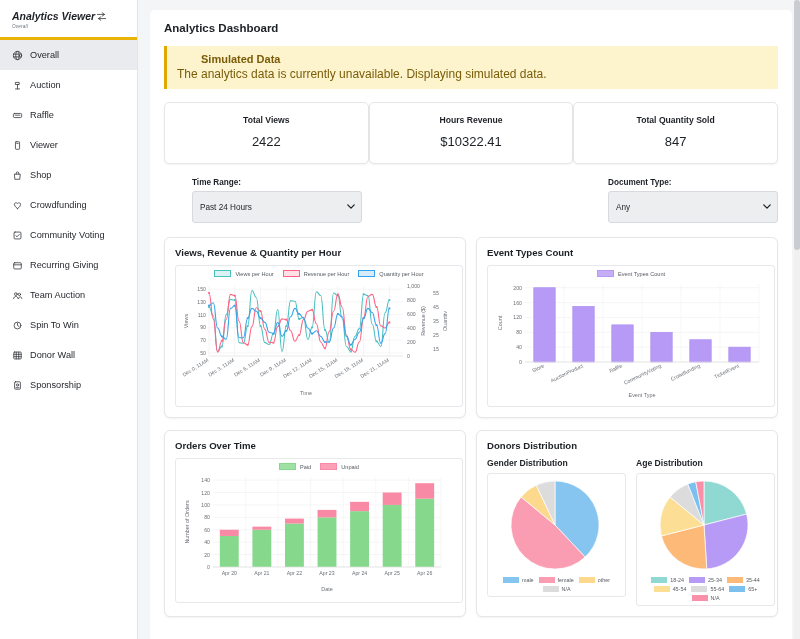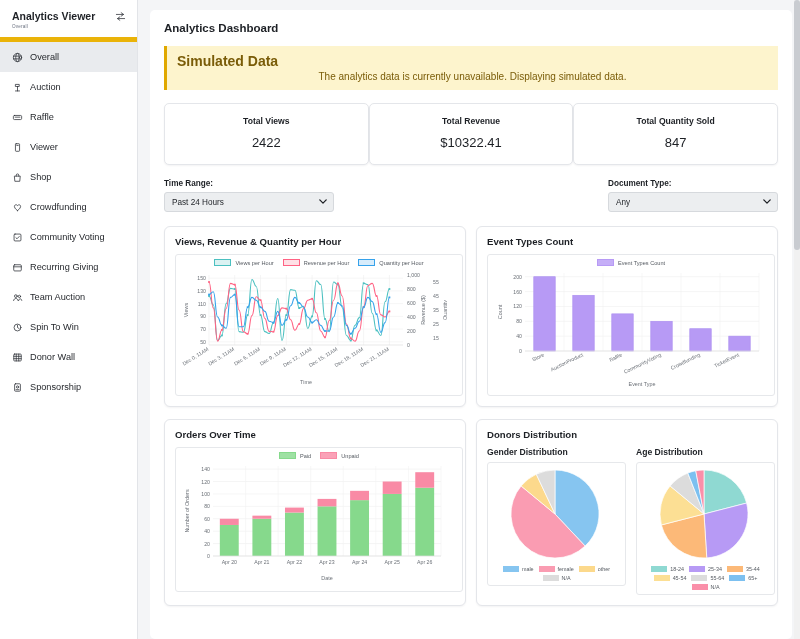--- a/index.html
+++ b/index.html
@@ -14,22 +14,23 @@
   
   .sidebar {
     width: 138px; height: 639px;
     background: #ffffff;
     border-right: 1px solid #e2e4e8;
     display: flex; flex-direction: column;
     flex: 0 0 138px;
   }
   .sb-head {
     padding: 10px 10px 8px 12px;
-    display: flex; align-items: flex-start; justify-content: space-between;
-    border-bottom: 5px solid #eab308;
+    display: flex; align-items: flex-start; 
+    border-bottom: 3px solid #eab308;
+    font-style: italic;
   }
   .sb-title { font-size: 10.5px; font-weight: bold; color: #1d2025; line-height: 13px; }
   .sb-sub { font-size: 4.6px; color: #6b7280; letter-spacing: .2px; margin-top: 1px; }
   .sb-toggle { width: 13px; height: 13px; display: flex; align-items: center; justify-content: center; cursor: pointer; }
   .sb-list { flex: 1; overflow: hidden; padding-top: 0px; }
   .sb-item {
     display: flex; align-items: center; gap: 7px;
     height: 30px; padding: 0 10px 0 12px;
     font-size: 9.2px; color: #26292e; cursor: pointer;
   }
@@ -52,42 +53,42 @@
     min-height: 629px;
   }
   .page-title { font-size: 11.5px; font-weight: bold; color: #1d2025; margin-bottom: 12px; }
 
   .alert {
     background: #fdf4cd;
     border-left: 3px solid #e0a800;
     padding: 7px 10px 8px 10px;
     margin-bottom: 13px;
   }
-  .alert-title { font-size: 14px; font-weight: bold; color: #7a5c08; margin-bottom: 2px; }
-  .alert-text { font-size: 10px; color: #7a5c08; text-align: center; }
+  .alert-title { font-size: 11px; font-weight: bold; color: #7a5c08; margin-bottom: 2px; margin-left: 24px; }
+  .alert-text { font-size: 12px; color: #7a5c08; }
 
   .stats { display: flex; margin-bottom: 14px; }
   .stat {
     flex: 1; background: #fff;
     border: 1px solid #e4e6ea; border-radius: 5px;
     padding: 12px 6px 14px 6px;
     text-align: center;
     box-shadow: 0 1px 2px rgba(16,24,40,.05);
   }
   .stat-label { font-size: 8.6px; font-weight: bold; color: #1d2025; margin-bottom: 9px; }
   .stat-value { font-size: 13px; color: #1d2025; }
 
   .filters { display: flex; justify-content: space-between; gap: 10px; margin-bottom: 14px; }
-  .filter { width: 170px; }
+  .filter { width: 170px; margin-left: 28px; }
   .filter.right { width: 170px; }
   .f-label { font-size: 8.2px; font-weight: bold; color: #1d2025; margin-bottom: 4px; }
   .f-select {
     position: relative;
     background: #eceef0; border: 1px solid #d6d9dd; border-radius: 3px;
-    height: 20px; display: flex; align-items: center;
+    height: 32px; display: flex; align-items: center;
     padding: 0 18px 0 7px;
     font-size: 8.2px; color: #1d2025; cursor: pointer;
   }
   .f-caret { position: absolute; right: 6px; top: 50%; transform: translateY(-50%); }
 
   .grid { display: flex; gap: 10px; margin-bottom: 12px; }
   .card {
     flex: 1; background: #fff; border: 1px solid #e4e6ea; border-radius: 6px;
     padding: 9px 2px 10px 10px;
     box-shadow: 0 1px 2px rgba(16,24,40,.05);
@@ -256,21 +257,21 @@
         <div class="alert-title">Simulated Data</div>
         <div class="alert-text">The analytics data is currently unavailable. Displaying simulated data.</div>
       </div>
 
       <div class="stats" id="stats-row">
           <div class="stat">
             <div class="stat-label">Total Views</div>
      <div class="stat-value">2422</div>
           </div>
           <div class="stat">
-            <div class="stat-label">Total Revenue</div>
+            <div class="stat-label">Hours Revenue</div>
      <div class="stat-value">$10322.41</div>
           </div>
           <div class="stat">
             <div class="stat-label">Total Quantity Sold</div>
      <div class="stat-value">847</div>
           </div>
         </div>
 
       <div class="filters">
         <div class="filter">

